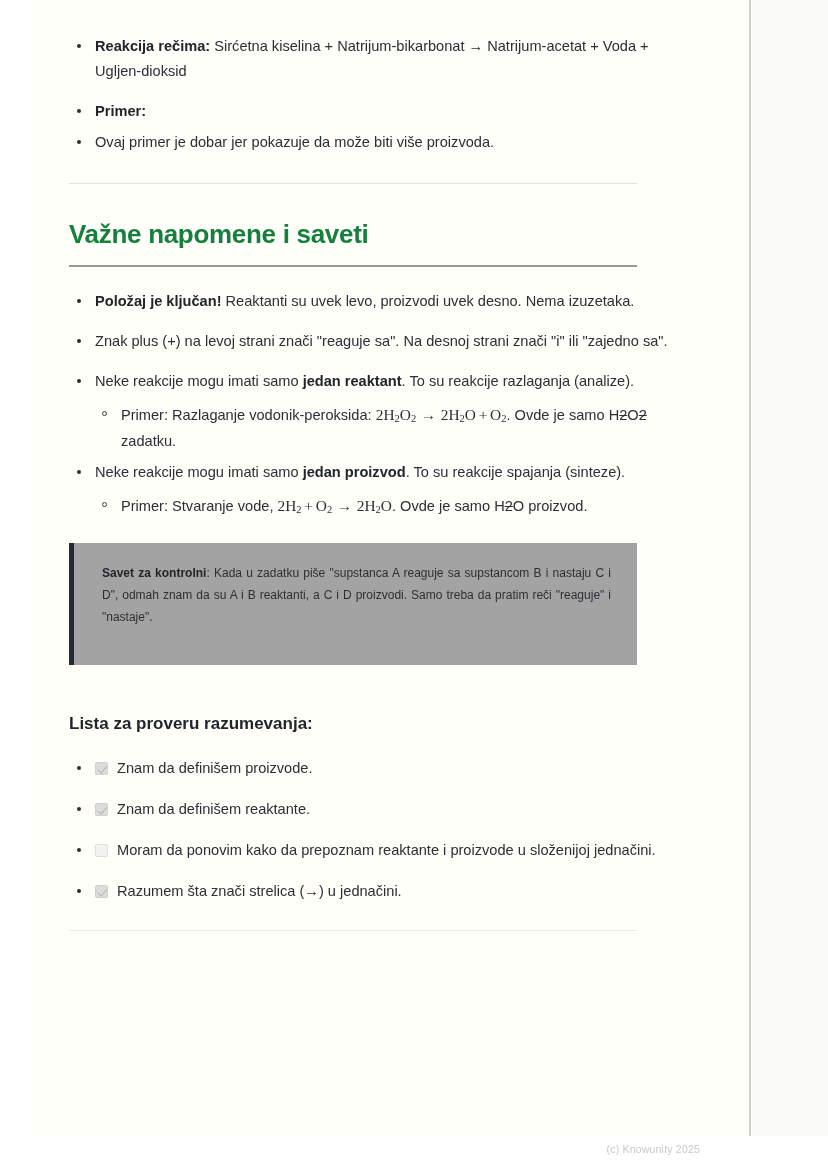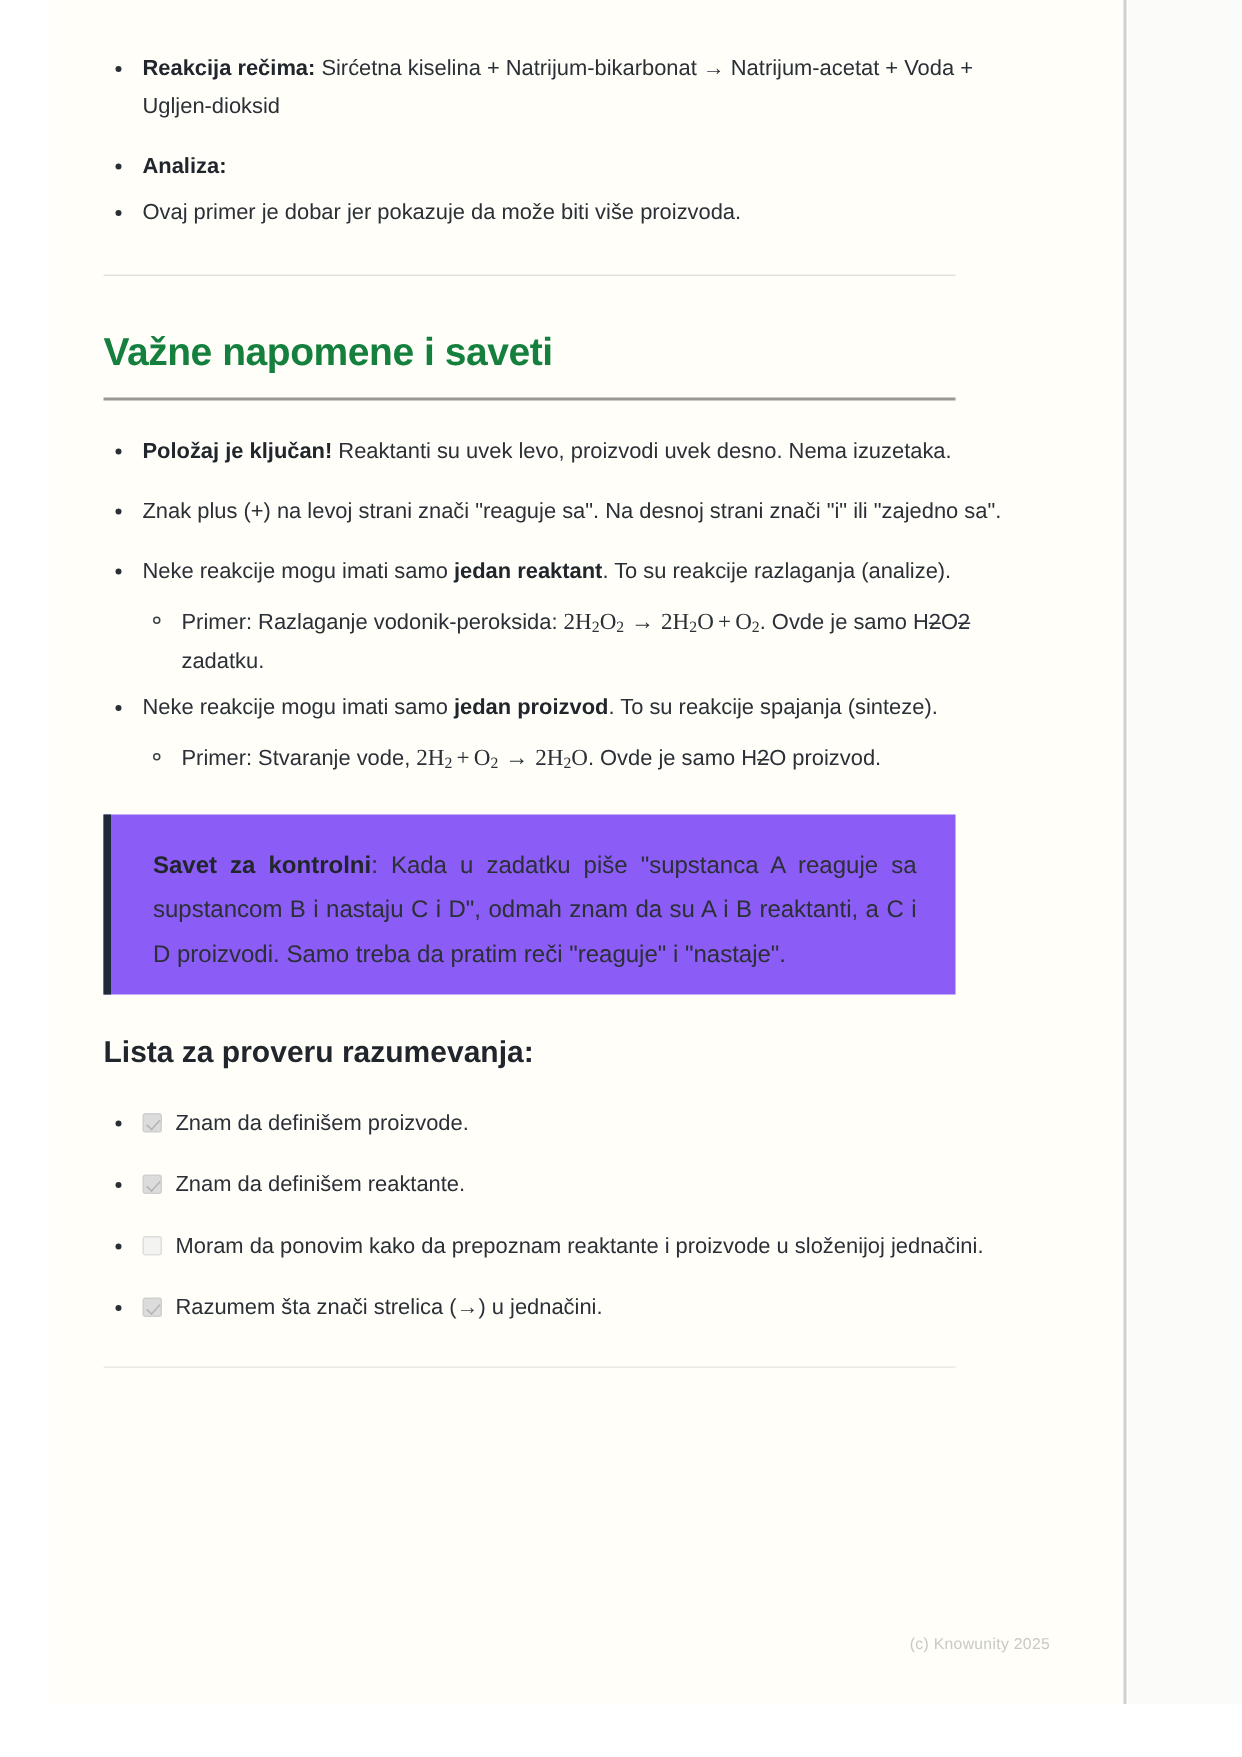--- a/index.html
+++ b/index.html
@@ -150,34 +150,34 @@
   .chem-strike .d {
     text-decoration: line-through;
     text-decoration-thickness: 1px;
   }
 
   
   .callout {
     margin: 24px 0 0 0;
     width: 568px;
     box-sizing: border-box;
-    background: #8b5cf6;
+    background: #a3a3a3;
     border-left: 5px solid #1f2a3a;
-    padding: 20px 26px 12px 28px;
+    padding: 20px 26px 36px 28px;
     text-align: justify;
     line-height: 1.82;
-    font-size: 16px;
+    font-size: 12px;
     color: #2b2f36;
   }
 
   
   .checklist-title {
-    margin: 22px 0 0 0;
+    margin: 44px 0 0 0;
     font-weight: 700;
-    font-size: 20px;
+    font-size: 17px;
     color: #21262d;
   }
   ul.checklist {
     list-style: none;
     margin: 18px 0 0 0;
     padding: 0;
   }
   ul.checklist > li {
     position: relative;
     padding-left: 26px;
@@ -225,21 +225,21 @@
 
   hr.footer-rule {
     border: 0;
     border-top: 1px solid #ebebe6;
     margin: 26px 0 0 0;
     width: 568px;
   }
   .footer-copy {
     position: absolute;
     right: 50px;
-    top: 1090px;
+    top: 1143px;
     font-size: 10.5px;
     color: #c9c9c4;
     letter-spacing: 0.2px;
     white-space: nowrap;
   }
 </style>
 </head>
 <body>
 
 <div id="page-root">
@@ -248,21 +248,21 @@
 
     <div class="content">
 
       <ul class="lv1">
 
         <li>
           <b>Reakcija rečima:</b><span> Sirćetna kiselina + Natrijum-bikarbonat → Natrijum-acetat + Voda + Ugljen-dioksid</span>
         </li>
 
         <li class="tight">
-          <b>Analiza:</b>
+          <b>Primer:</b>
         </li>
 
         <li>
           <span>Ovaj primer je dobar jer pokazuje da može biti više proizvoda.</span>
         </li>
 
       </ul>
 
       <hr class="thin">
 

